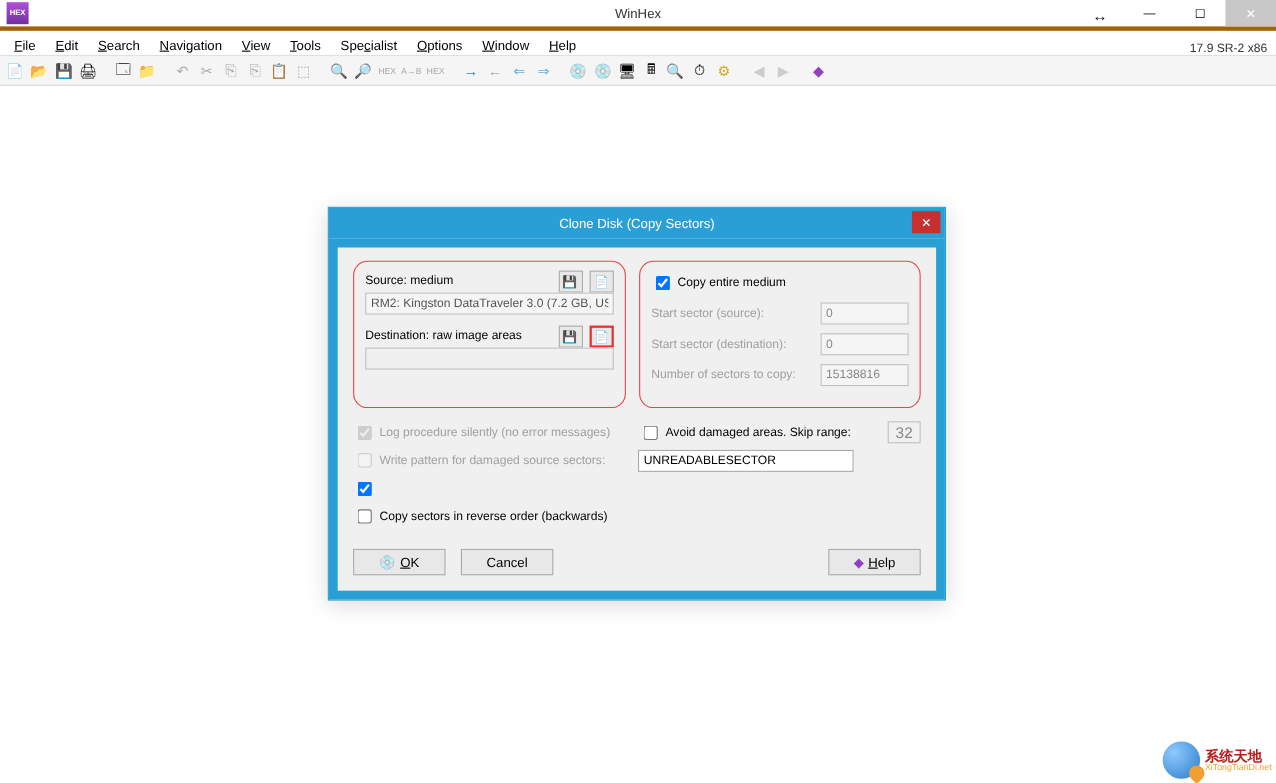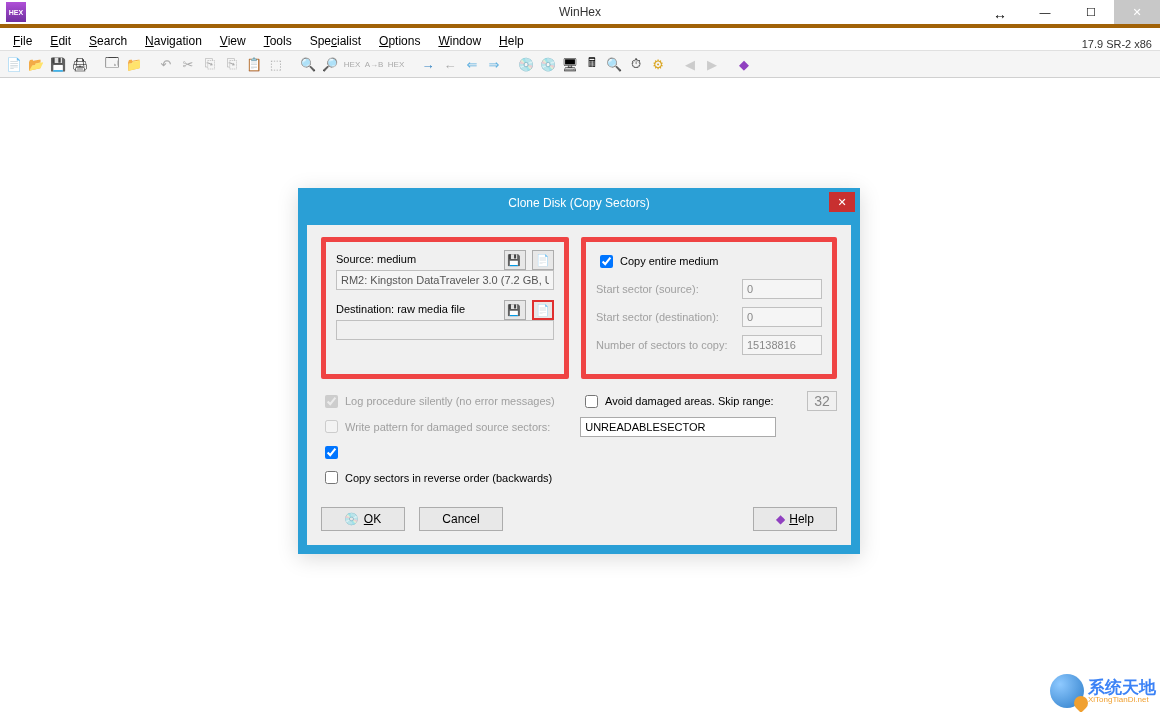--- a/index.html
+++ b/index.html
@@ -28,21 +28,21 @@
   
   .main-area { width: 100%; height: calc(712px - 28px - 22px - 28px); background: #fff; position: relative; }
   
   
   .dialog { position: absolute; left: 298px; top: 110px; width: 562px; background: #f0f0f0; border: 1px solid #2a9fd6; box-shadow: 0 4px 20px rgba(0,0,0,0.15); }
   .dlg-titlebar { height: 28px; background: #2a9fd6; display: flex; align-items: center; justify-content: center; position: relative; color: #fff; }
   .dlg-title { font-size: 12px; }
   .dlg-close { position: absolute; right: 4px; top: 3px; width: 26px; height: 20px; background: #c83030; color: #fff; display: flex; align-items: center; justify-content: center; cursor: pointer; font-size: 11px; }
   
   .row-top { display: flex; gap: 12px; margin-bottom: 10px; }
-  .panel { border: 5px solid #ef4444; background: #f0f0f0; padding: 8px 10px 12px 10px; border-radius: 2px; }
+  .panel { border: 1px solid #ef4444; background: #f0f0f0; padding: 8px 10px 12px 10px; border-radius: 13px; }
   .panel-left { flex: 1; }
   .panel-right { width: 256px; }
   
   .lbl { font-size: 11px; color: #000; display: block; margin-bottom: 2px; }
   .icon-btn { width: 22px; height: 20px; border: 1px solid #acacac; background: #e8e8e8; display: inline-flex; align-items: center; justify-content: center; cursor: pointer; font-size: 11px; margin-left: 2px; vertical-align: middle; }
   .icon-btn.highlight { border: 2px solid #e03030; }
   .txt { width: 100%; height: 20px; border: 1px solid #c0c0c0; background: #f5f5f5; font-size: 11px; padding: 0 4px; color: #555; }
   .txt-ro { background: #f0f0f0; }
   
   .src-row { display: flex; align-items: center; justify-content: space-between; }
@@ -59,21 +59,21 @@
   .skip-inp { width: 30px; height: 20px; border: 1px solid #c0c0c0; background: #f0f0f0; color: #888; font-size: 14px; text-align: center; }
   
   .btn-row { display: flex; gap: 14px; margin-top: 12px; }
   .btn { height: 24px; min-width: 84px; border: 1px solid #acacac; background: #e8e8e8; font-size: 12px; cursor: pointer; display: flex; align-items: center; justify-content: center; gap: 4px; padding: 0 12px; }
   .btn u { text-decoration: underline; }
   
   .watermark { position: absolute; right: 4px; bottom: 4px; display: flex; align-items: center; gap: 4px; font-size: 13px; }
   .watermark .globe { width: 34px; height: 34px; border-radius: 50%; background: radial-gradient(circle at 30% 30%, #8ec9ff, #2a7bc8); position: relative; }
   .watermark .globe::after { content:""; position:absolute; right:-4px; bottom:-2px; width:14px; height:14px; background:#f0a030; border-radius:50% 50% 50% 0; transform:rotate(-45deg); }
   .watermark-txt { display:flex; flex-direction:column; line-height:1; }
-  .watermark-txt .cn { font-weight:bold; color:#3b82f6; font-size:17px; }
+  .watermark-txt .cn { font-weight:bold; color:#b91c1c; font-size:13px; }
   .watermark-txt .en { font-size:8px; color:#f0a030; }
   
   .opt-sec { margin-top: 4px; padding: 2px 0; }
   .avoid-row { display:flex; align-items:center; gap:16px; font-size:11px; }
   .avoid-row .lbldark { color:#000; }
 </style>
 </head>
 <body>
 
 <div class="titlebar">
@@ -158,21 +158,21 @@
           <div class="src-row">
             <span class="lbl">Source: medium</span>
             <span>
               <span class="icon-btn">💾</span>
               <span class="icon-btn">📄</span>
             </span>
           </div>
           <input class="txt" readonly="" value="RM2: Kingston DataTraveler 3.0 (7.2 GB, USB)" style="">
           <div style="height:10px"></div>
           <div class="src-row">
-            <span class="lbl">Destination: raw media file</span>
+            <span class="lbl">Destination: raw image areas</span>
             <span>
               <span class="icon-btn">💾</span>
               <span class="icon-btn highlight">📄</span>
             </span>
           </div>
           <input class="txt txt-ro" readonly="" value="" style="">
         </div>
 
         <div class="panel panel-right">
           <div class="right-row">

